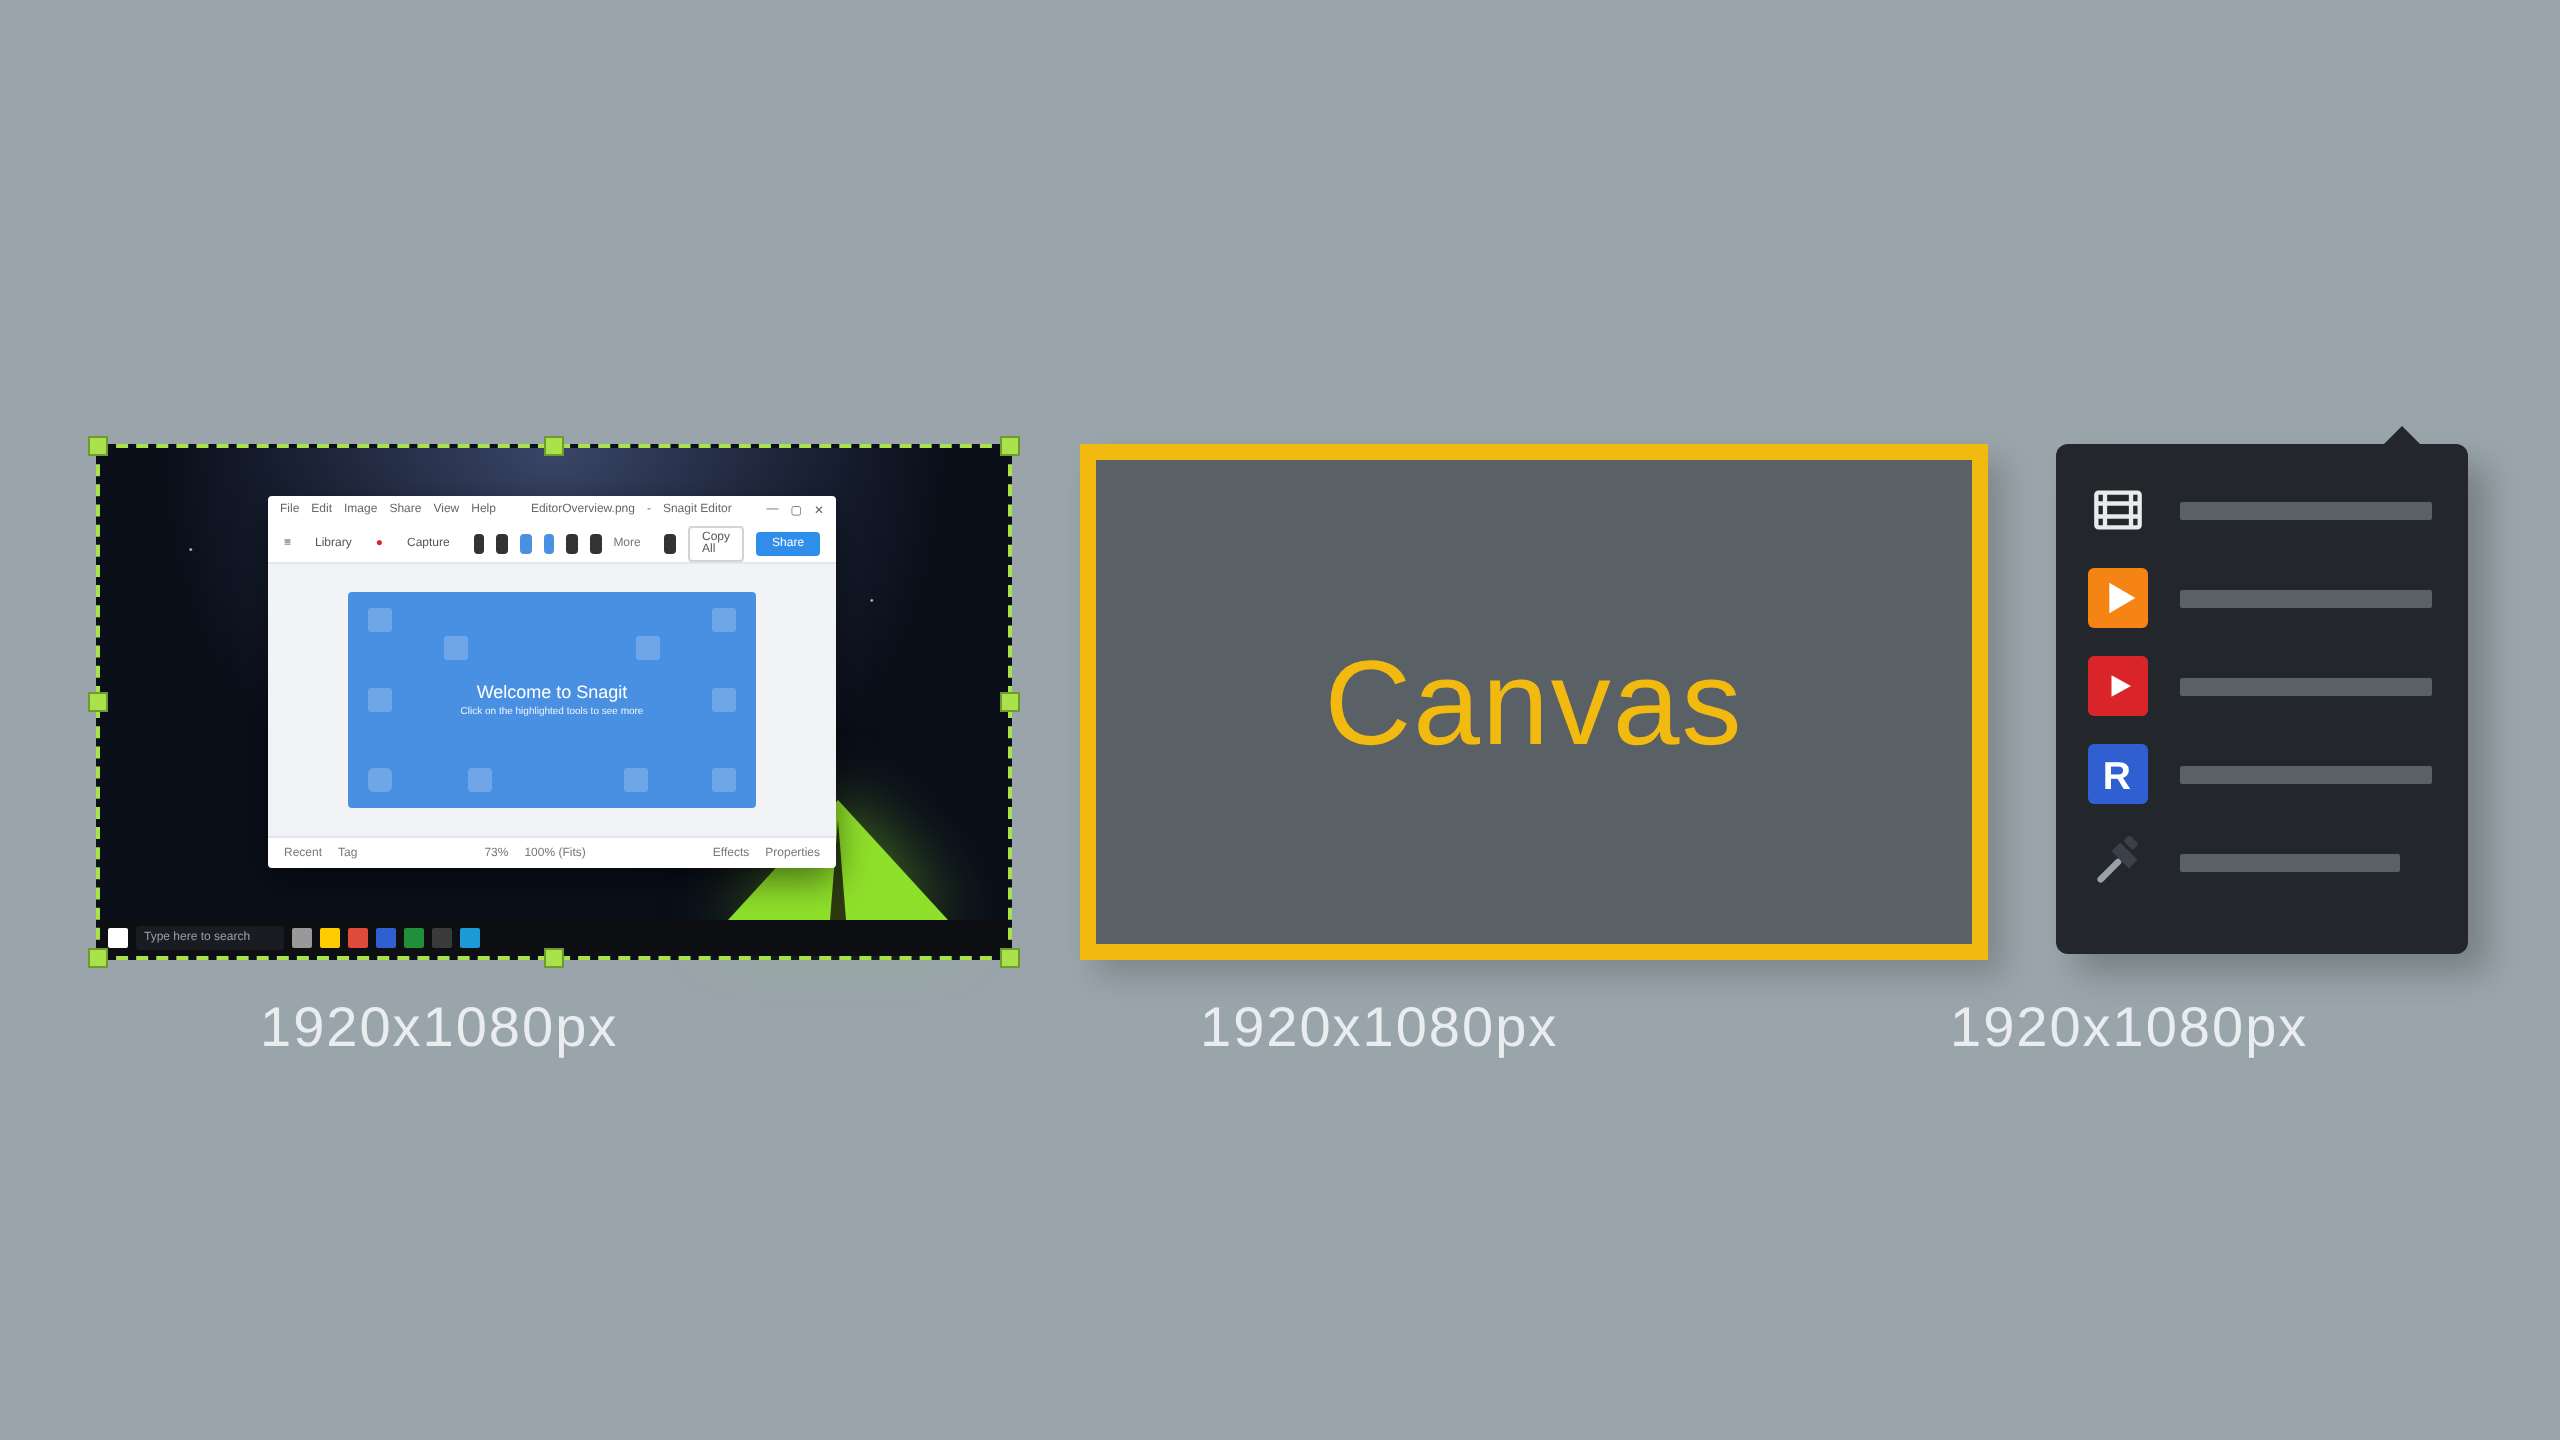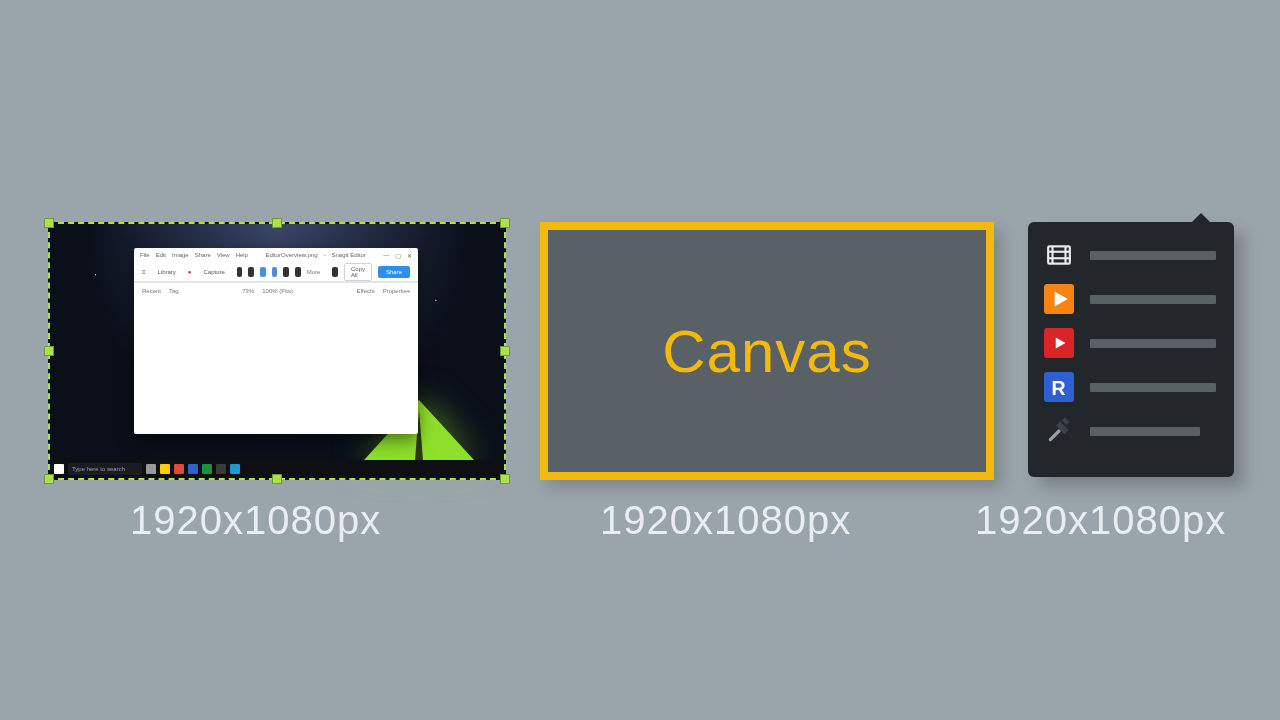--- a/index.html
+++ b/index.html
@@ -8,21 +8,21 @@
     background: #9aa5ab;
     font-family: "Segoe UI", -apple-system, Helvetica, Arial, sans-serif;
     font-weight: 300;
     position: relative;
   }
   .stage { position: relative; width: 1280px; height: 720px; }
 
   .caption {
     position: absolute;
     color: #e9edef;
-    font-size: 40px;
+    font-size: 28px;
     letter-spacing: 1px;
   }
   .cap1 { left: 130px; top: 498px; }
   .cap2 { left: 600px; top: 498px; }
   .cap3 { left: 975px; top: 498px; }
 
   
   .panel1 {
     position: absolute;
     left: 48px; top: 222px;
@@ -188,20 +188,36 @@
         <span class="tbtn" style="background:#4a90e2"></span>
         <span class="tbtn" style="background:#4a90e2"></span>
         <span class="tbtn" style="background:#333"></span>
         <span class="tbtn" style="background:#333"></span>
         <span style="color:#777">More</span>
         <span class="spacer"></span>
         <span class="tbtn" style="background:#333"></span>
         <span class="pill" style="border:1px solid #cfd4da;">Copy All</span>
         <span class="share-btn">Share</span>
       </div>
+      <div class="ed-canvas-wrap">
+        <div class="ed-canvas">
+          <div class="welcome">Welcome to Snagit</div>
+          <div class="sub">Click on the highlighted tools to see more</div>
+          <span class="ic" style="left:10px; top:8px;"></span>
+          <span class="ic" style="right:10px; top:8px;"></span>
+          <span class="ic" style="left:48px; top:22px;"></span>
+          <span class="ic" style="right:48px; top:22px;"></span>
+          <span class="ic" style="left:10px; top:48px;"></span>
+          <span class="ic" style="right:10px; top:48px;"></span>
+          <span class="ic" style="left:10px; bottom:8px; border-radius:3px;"></span>
+          <span class="ic" style="left:60px; bottom:8px;"></span>
+          <span class="ic" style="right:54px; bottom:8px;"></span>
+          <span class="ic" style="right:10px; bottom:8px;"></span>
+        </div>
+      </div>
       <div class="ed-status">
         <span>Recent</span>
         <span>Tag</span>
         <span class="spacer"></span>
         <span>73%</span>
         <span>100% (Fits)</span>
         <span class="spacer"></span>
         <span>Effects</span>
         <span>Properties</span>
       </div>

